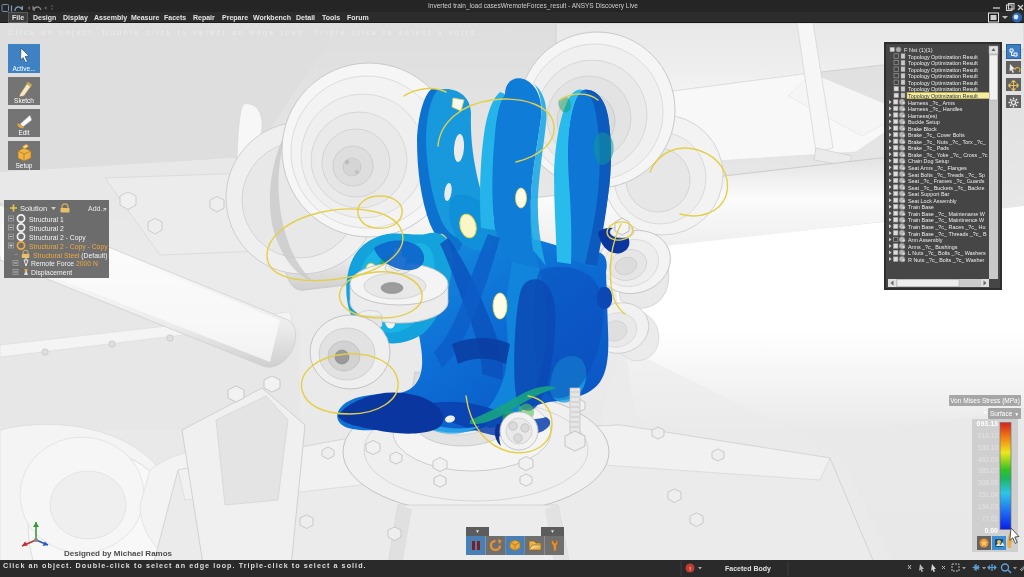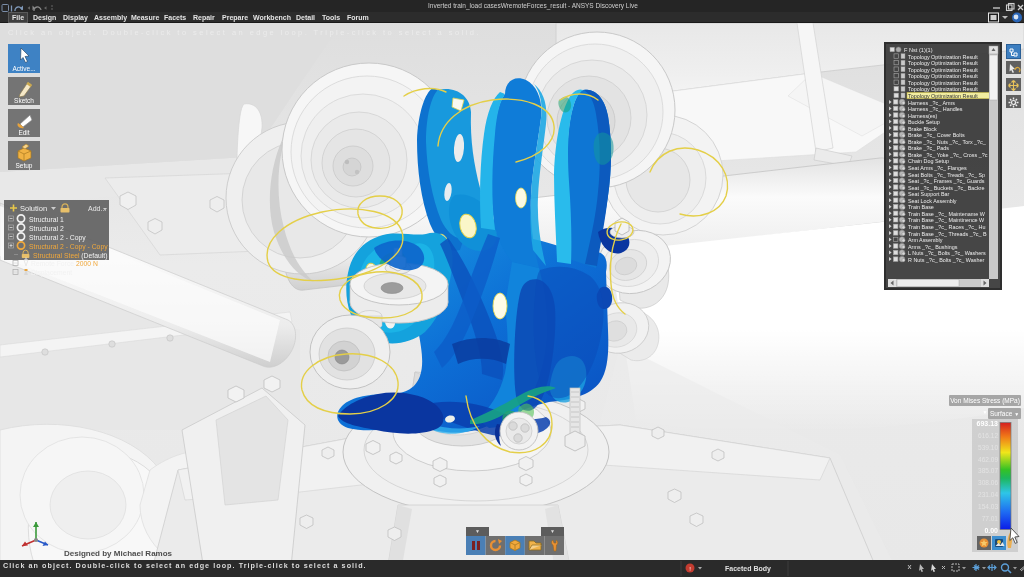--- a/index.html
+++ b/index.html
@@ -8,21 +8,21 @@
   .abs { position:absolute; }
   
   #titlebar { left:0; top:0; width:1024px; height:12px; background:#252525; }
   #menubar  { left:0; top:12px; width:1024px; height:11px; background:#2c2c2c; border-bottom:1px solid #1a1a1a;}
   .menuitem { position:absolute; top:0; height:11px; line-height:12px; color:#e4e4e4; font-size:7px; font-weight:bold; }
   #titletext{ position:absolute; left:428px; top:2px; color:#cfcfcf; font-size:6.5px; }
   
   .ltool { position:absolute; left:8px; width:32px; height:29px; background:rgba(106,106,106,0.92); color:#fff; font-size:6.5px; text-align:center; }
   .ltool .lbl { position:absolute; bottom:1px; width:100%; }
   
-  #solpanel { left:4px; top:200px; width:105px; height:60px; background:rgba(86,86,86,0.85); color:#eee; }
+  #solpanel { left:4px; top:200px; width:105px; height:78px; background:rgba(86,86,86,0.85); color:#eee; }
   #treepanel{ left:884px; top:42px; width:118px; height:248px; background:rgba(56,56,56,0.93); border:2px solid #2e2e2e; }
   
   #vmbar { left:949px; top:395px; width:72px; height:11px; background:rgba(148,148,148,0.8); color:#fff; font-size:6.5px; line-height:11px; text-align:center; border-radius:1px;}
   #surfbar{ left:988px; top:408px; width:33px; height:11px; background:rgba(148,148,148,0.8); color:#fff; font-size:6.5px; line-height:11px; text-align:center; border-radius:1px;}
   #legend { left:972px; top:419px; width:46px; height:133px; background:rgba(185,185,185,0.55); }
   
   #designed { left:28px; top:549px; color:#4e4e4e; font-size:8px; font-weight:bold; letter-spacing:0px;padding-left:36px; }
   #statusbar{ left:0; top:560px; width:1024px; height:17px; background:#2a2a2a; color:#dcdcdc; font-size:6.5px; }
   #hinttext { left:8px; top:28px; width:640px; color:rgba(255,255,255,0.42); font-size:7.5px; letter-spacing:2.45px; white-space:nowrap; }
 </style>

